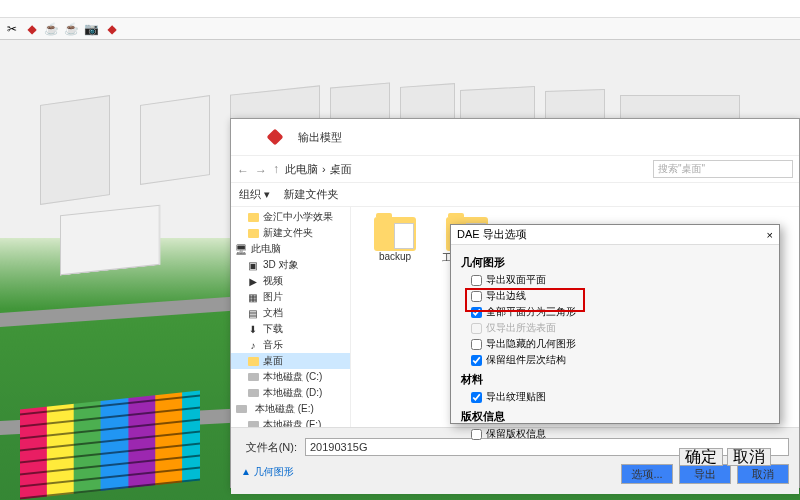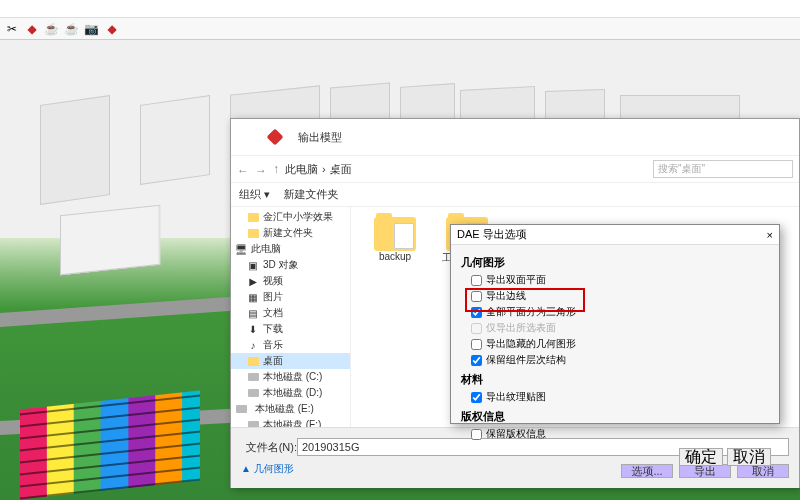--- a/index.html
+++ b/index.html
@@ -41,25 +41,25 @@
 .ti-icon { width:12px; height:12px; display:flex; align-items:center; justify-content:center; font-size:10px; }
 .folder-y { background:#ffd76a; border-radius:1px; width:11px; height:9px; }
 .drive { background:#bbb; width:11px; height:8px; border-radius:1px; }
 .tree-item.sel { background:#cde8ff; }
 .files { flex:1; padding:10px 8px; position:relative; }
 .file { display:inline-flex; flex-direction:column; align-items:center; width:60px; margin:0 6px; font-size:10px; }
 .file .bigfolder { width:42px; height:34px; background:#ffd76a; border-radius:3px; position:relative; }
 .file .bigfolder::before { content:""; position:absolute; top:-4px; left:2px; width:16px; height:4px; background:#ffd76a; border-radius:2px 2px 0 0; }
 .file .bigfolder.hasfile::after { content:""; position:absolute; right:2px; bottom:2px; width:18px; height:24px; background:#fff; border:1px solid #ccc; }
 .bottom { border-top:1px solid #ddd; background:#f0f0f0; padding:6px 10px; }
-.row { display:flex; align-items:center; margin:4px 0; }
+.row { display:flex; align-items:center; gap:8px; margin:4px 0; }
 .row label { font-size:11px; width:56px; text-align:right; }
 .row .field { flex:1; height:18px; border:1px solid #aaa; background:#fff; font-size:11px; padding:0 4px; display:flex; align-items:center; }
 .btns { display:flex; justify-content:flex-end; gap:6px; margin-top:4px; }
-.btn { min-width:52px; height:14px; border:1px solid #aaa; background:#c4b5fd; font-size:11px; display:flex; align-items:center; justify-content:center; cursor:pointer; }
+.btn { min-width:52px; height:20px; border:1px solid #aaa; background:#3b82f6; font-size:11px; display:flex; align-items:center; justify-content:center; cursor:pointer; }
 .hidelink { font-size:10px; color:#06c; cursor:pointer; }
 
 
 .options { position:absolute; top:224px; left:450px; width:330px; height:200px; background:#f6f6f6; border:1px solid #888; box-shadow:3px 3px 10px rgba(0,0,0,0.35); font-size:11px; }
 .opt-title { height:20px; background:#fff; border-bottom:1px solid #ddd; display:flex; align-items:center; justify-content:space-between; padding:0 6px; font-size:11px; }
 .opt-body { padding:6px 10px; }
 .grp { font-size:11px; font-weight:bold; margin:4px 0 2px; }
 .chk { display:flex; align-items:center; gap:4px; font-size:10px; padding:1px 0 1px 10px; }
 .chk input { width:11px; height:11px; }
 .chk.dis { color:#aaa; }

